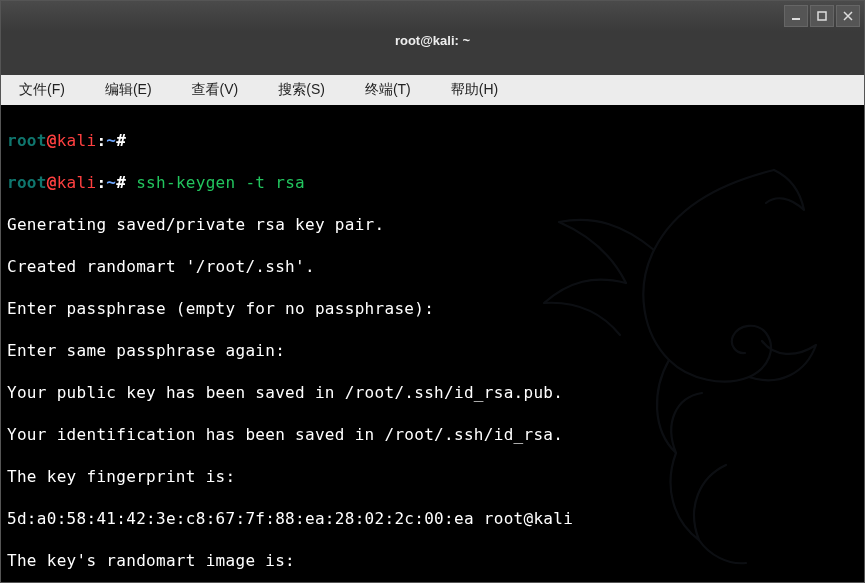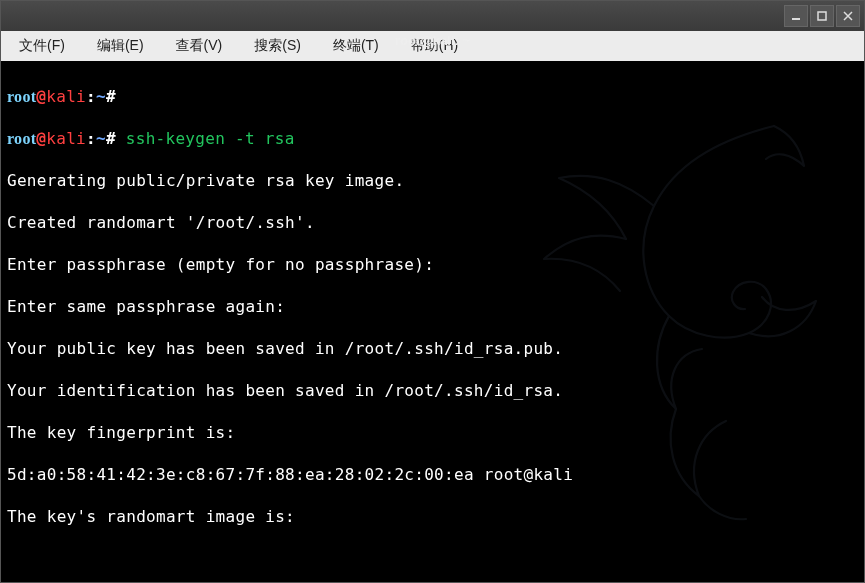--- a/index.html
+++ b/index.html
@@ -50,23 +50,24 @@
     color: #ddd;
     font-size: 12px;
     cursor: pointer;
   }
   .menubar {
     height: 30px;
     background: #ececec;
     display: flex;
     align-items: center;
     padding: 0 8px;
-    gap: 12px;
+    gap: 20px;
     font-size: 14px;
     color: #222;
+    margin-top: 44px;
   }
   .menu-item {
     padding: 4px 10px;
     cursor: pointer;
   }
   .terminal {
     flex: 1;
     background: #000000;
     position: relative;
     overflow: hidden;
@@ -83,21 +84,21 @@
   .term-content {
     position: relative;
     padding: 4px 6px;
     font-family: "DejaVu Sans Mono", "Liberation Mono", monospace;
     font-size: 16px;
     line-height: 21px;
     color: #ffffff;
     white-space: pre;
     letter-spacing: 0.3px;
   }
-  .pr-user { color: #7dd3fc; font-weight: bold; font-family: Liberation Serif, serif; }
+  .pr-user { color: #0f766e; font-weight: bold; }
   .pr-host { color: #ff4040; font-weight: normal; }
   .pr-at   { color: #ff4040; font-weight: bold; }
   .pr-col  { color: #ffffff; font-weight: bold; }
   .pr-path { color: #6fa8ff; font-weight: bold; }
   .pr-hash { color: #ffffff; font-weight: bold; }
   .cmd     { color: #22c55e; }
 </style>
 </head>
 <body>
 
@@ -143,21 +144,21 @@
         <path d="M162 298 C150 330 158 365 185 385 C172 352 186 322 212 310"></path>
         <path d="M235 222 C265 232 292 218 302 190 C282 203 260 202 248 186"></path>
         <path d="M260 15 C275 22 286 35 290 55 C276 42 262 40 252 48"></path>
         <path d="M185 385 C195 400 214 410 232 408"></path>
       </g>
     </svg>
 
     <div class="term-content">
 <div><span class="pr-user">root</span><span class="pr-at">@</span><span class="pr-host">kali</span><span class="pr-col">:</span><span class="pr-path">~</span><span class="pr-hash">#</span></div>
 <div><span class="pr-user">root</span><span class="pr-at">@</span><span class="pr-host">kali</span><span class="pr-col">:</span><span class="pr-path">~</span><span class="pr-hash">#</span><span class="cmd"> ssh-keygen -t rsa</span></div>
-<div>Generating public/private rsa key image.</div>
+<div>Generating saved/private rsa key pair.</div>
 <div>Created randomart '/root/.ssh'.</div>
 <div>Enter passphrase (empty for no passphrase):</div>
 <div>Enter same passphrase again:</div>
 <div>Your public key has been saved in /root/.ssh/id_rsa.pub.</div>
 <div>Your identification has been saved in /root/.ssh/id_rsa.</div>
 <div>The key fingerprint is:</div>
 <div>5d:a0:58:41:42:3e:c8:67:7f:88:ea:28:02:2c:00:ea root@kali</div>
 <div>The key's randomart image is:</div>
 
 

